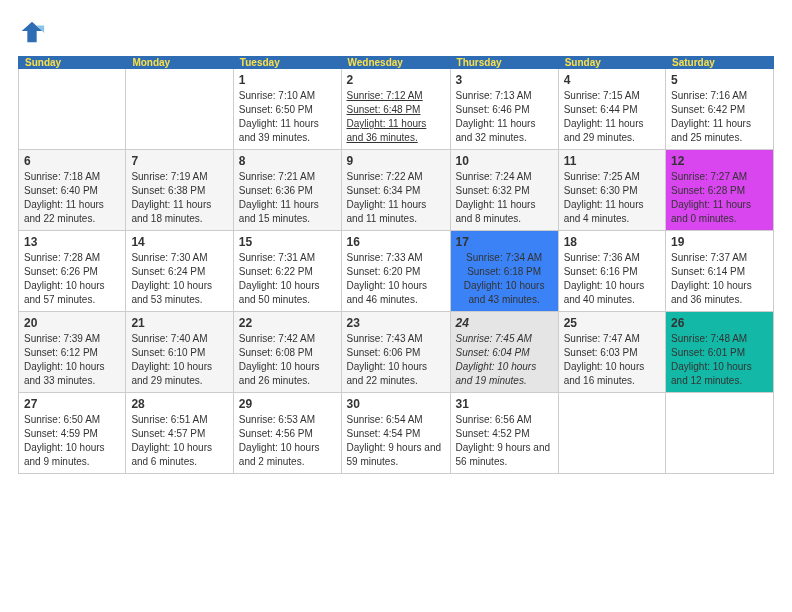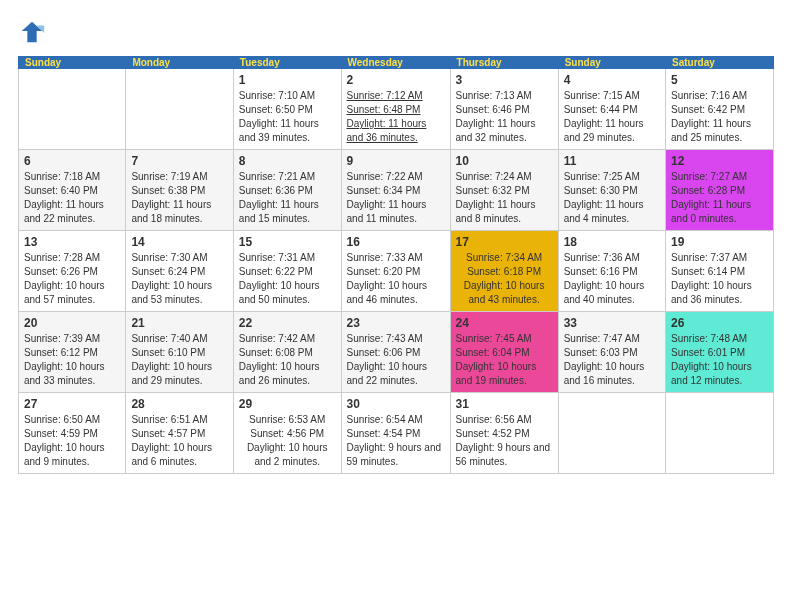--- a/index.html
+++ b/index.html
@@ -233,21 +233,21 @@
             <div class="day-detail" style="white-space: pre-line;">Sunrise: 7:31 AM
 Sunset: 6:22 PM
 Daylight: 10 hours and 50 minutes.</div>
           </td>
           <td style="background: rgb(255, 255, 255);">
             <span class="day-num">16</span>
             <div class="day-detail" style="white-space: pre-line;">Sunrise: 7:33 AM
 Sunset: 6:20 PM
 Daylight: 10 hours and 46 minutes.</div>
           </td>
-          <td style="background: #eab308;">
+          <td style="background: #3b82f6;">
             <span class="day-num">17</span>
             <div class="day-detail" style="white-space: pre-line; text-align: center;">Sunrise: 7:34 AM
 Sunset: 6:18 PM
 Daylight: 10 hours and 43 minutes.</div>
           </td>
           <td style="background: rgb(255, 255, 255);">
             <span class="day-num">18</span>
             <div class="day-detail" style="white-space: pre-line;">Sunrise: 7:36 AM
 Sunset: 6:16 PM
 Daylight: 10 hours and 40 minutes.</div>
@@ -277,33 +277,33 @@
             <div class="day-detail" style="white-space: pre-line;">Sunrise: 7:42 AM
 Sunset: 6:08 PM
 Daylight: 10 hours and 26 minutes.</div>
           </td>
           <td style="background: rgb(245, 245, 245);">
             <span class="day-num">23</span>
             <div class="day-detail" style="white-space: pre-line;">Sunrise: 7:43 AM
 Sunset: 6:06 PM
 Daylight: 10 hours and 22 minutes.</div>
           </td>
-          <td style="background: #ec4899;">
+          <td style="background: #e5e5e5; font-style: italic;">
             <span class="day-num">24</span>
             <div class="day-detail" style="white-space: pre-line;">Sunrise: 7:45 AM
 Sunset: 6:04 PM
 Daylight: 10 hours and 19 minutes.</div>
           </td>
           <td style="background: rgb(245, 245, 245);">
-            <span class="day-num">33</span>
+            <span class="day-num">25</span>
             <div class="day-detail" style="white-space: pre-line;">Sunrise: 7:47 AM
 Sunset: 6:03 PM
 Daylight: 10 hours and 16 minutes.</div>
           </td>
-          <td style="background: #5eead4;">
+          <td style="background: #14b8a6;">
             <span class="day-num">26</span>
             <div class="day-detail" style="white-space: pre-line;">Sunrise: 7:48 AM
 Sunset: 6:01 PM
 Daylight: 10 hours and 12 minutes.</div>
           </td>
         </tr>
         <tr>
           <td style="background: rgb(255, 255, 255);">
             <span class="day-num">27</span>
             <div class="day-detail" style="white-space: pre-line;">Sunrise: 6:50 AM
@@ -311,21 +311,21 @@
 Daylight: 10 hours and 9 minutes.</div>
           </td>
           <td style="background: rgb(255, 255, 255);">
             <span class="day-num">28</span>
             <div class="day-detail" style="white-space: pre-line;">Sunrise: 6:51 AM
 Sunset: 4:57 PM
 Daylight: 10 hours and 6 minutes.</div>
           </td>
           <td style="background: rgb(255, 255, 255);">
             <span class="day-num">29</span>
-            <div class="day-detail" style="white-space: pre-line; text-align: center;">Sunrise: 6:53 AM
+            <div class="day-detail" style="white-space: pre-line;">Sunrise: 6:53 AM
 Sunset: 4:56 PM
 Daylight: 10 hours and 2 minutes.</div>
           </td>
           <td style="background: rgb(255, 255, 255); margin-top: 48px;">
             <span class="day-num">30</span>
             <div class="day-detail" style="white-space: pre-line;">Sunrise: 6:54 AM
 Sunset: 4:54 PM
 Daylight: 9 hours and 59 minutes.</div>
           </td>
           <td style="background: rgb(255, 255, 255);">

